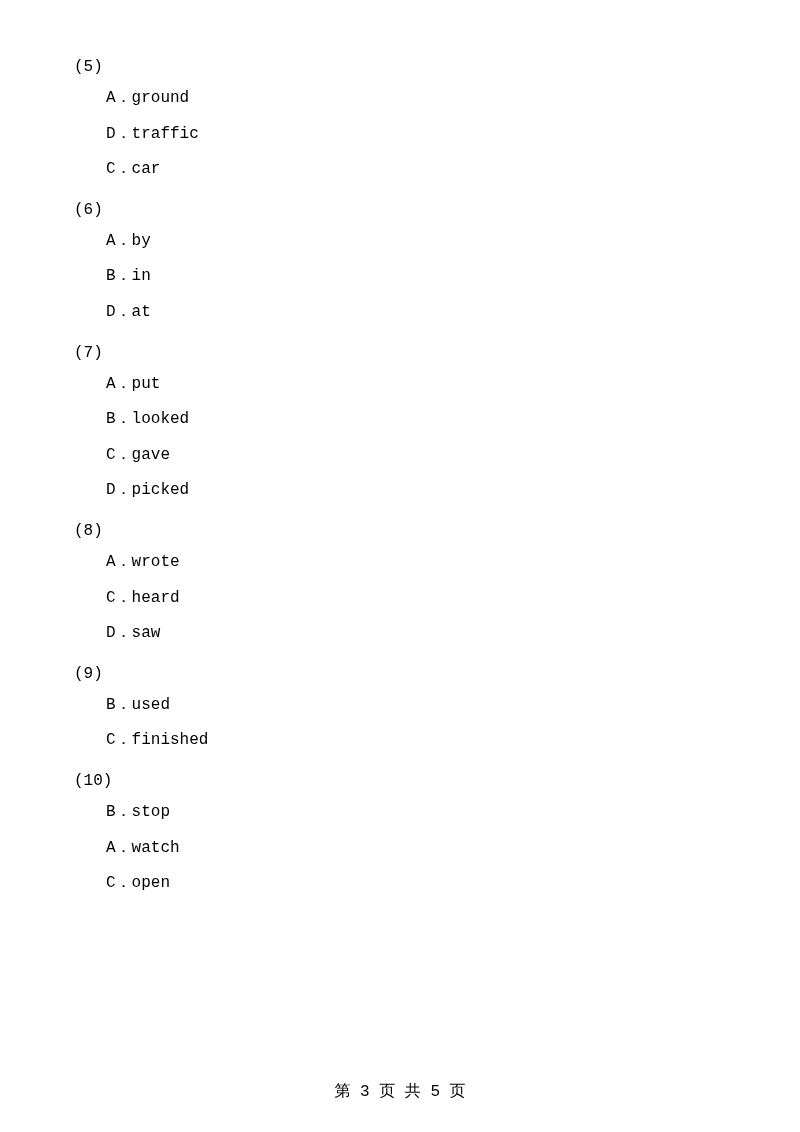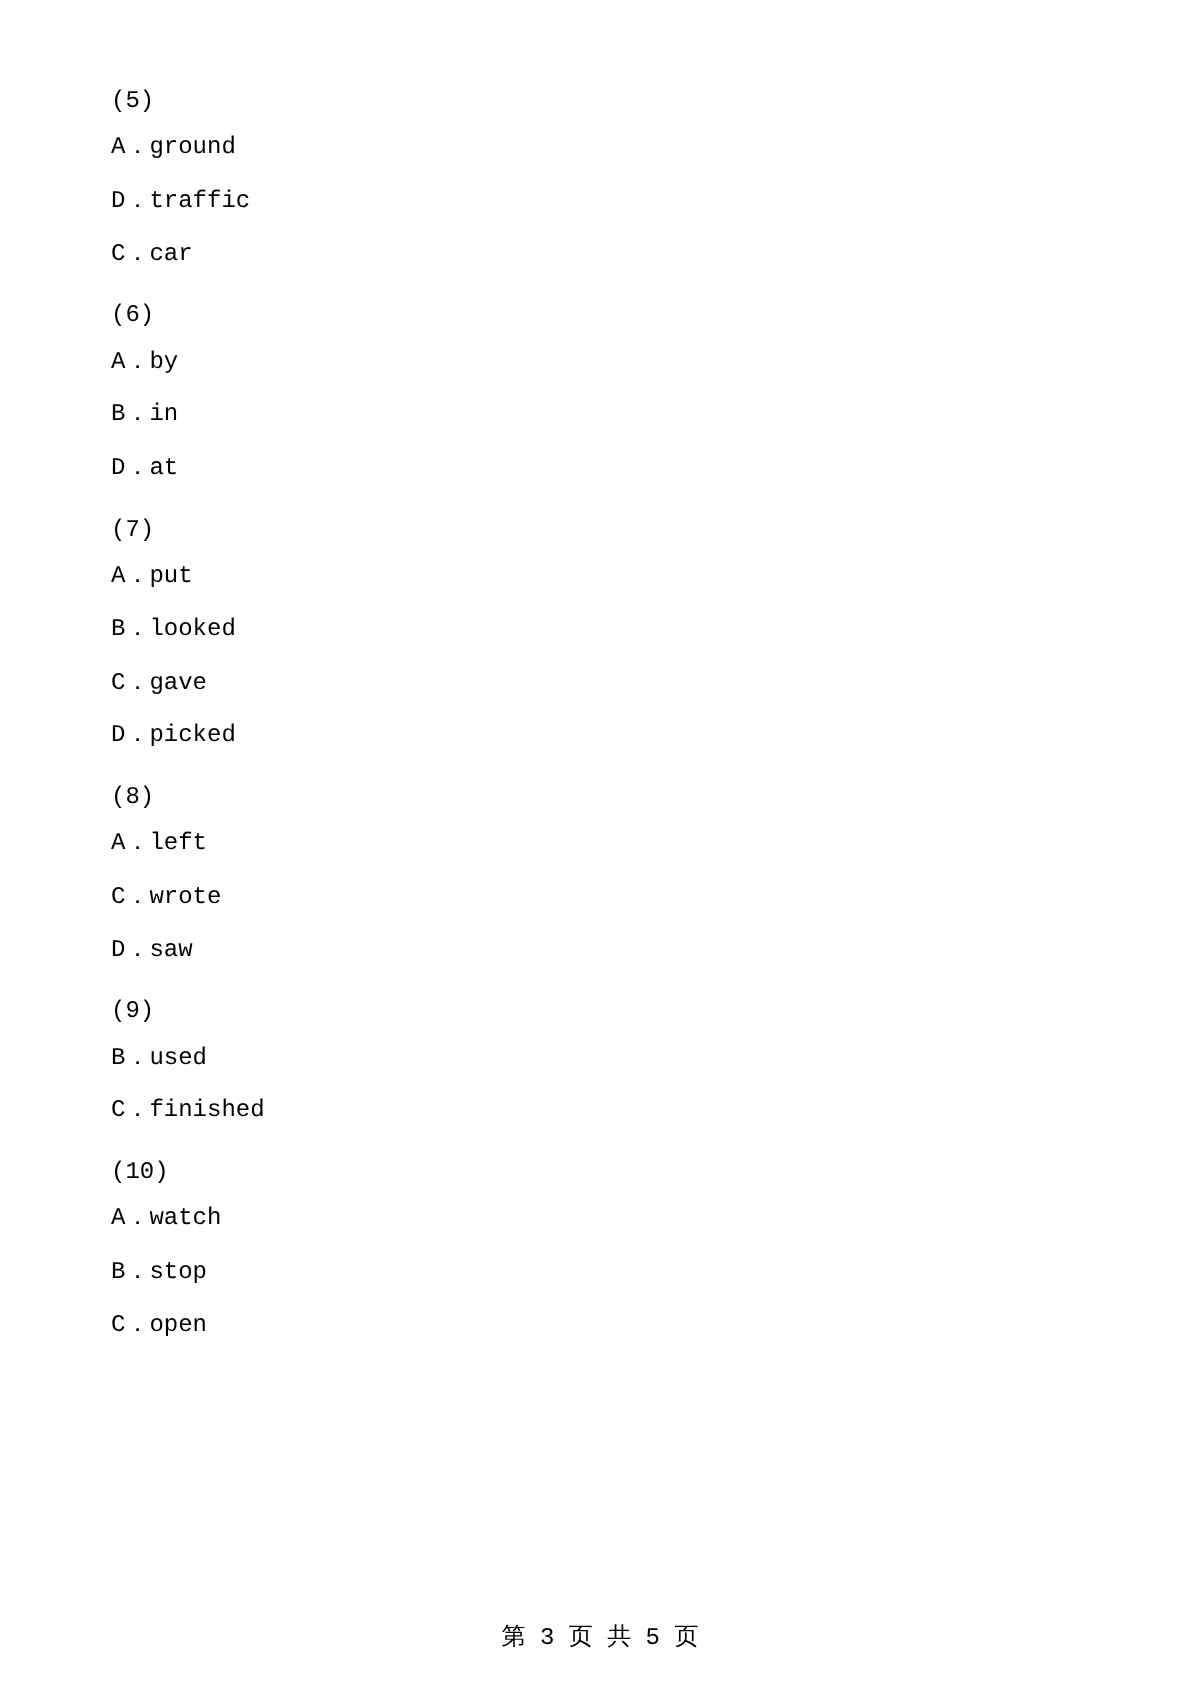--- a/index.html
+++ b/index.html
@@ -23,20 +23,21 @@
       margin-bottom: 10px;
       margin-top: 18px;
       font-size: 16px;
       padding-left: 4px;
     }
     .option {
       margin-bottom: 10px;
       font-size: 16px;
       padding-left: 4px;
       line-height: 1.6;
+      margin-left: 32px;
     }
     .page-footer {
       position: absolute;
       bottom: 30px;
       width: 100%;
       text-align: center;
       font-size: 16px;
       color: #000;
     }
   </style>
@@ -51,27 +52,27 @@
     <div class="question-number">(6)</div>
     <div class="option">A．by</div>
     <div class="option">B．in</div>
     <div class="option">D．at</div>
     <div class="question-number">(7)</div>
     <div class="option">A．put</div>
     <div class="option">B．looked</div>
     <div class="option">C．gave</div>
     <div class="option">D．picked</div>
     <div class="question-number">(8)</div>
-    <div class="option">A．left</div>
-    <div class="option">C．wrote</div>
+    <div class="option">A．wrote</div>
+    <div class="option">C．heard</div>
     <div class="option">D．saw</div>
     <div class="question-number">(9)</div>
     <div class="option">B．used</div>
     <div class="option">C．finished</div>
     <div class="question-number">(10)</div>
+    <div class="option">B．stop</div>
     <div class="option">A．watch</div>
-    <div class="option">B．stop</div>
     <div class="option">C．open</div>
   </div>
 
 <div class="page-footer">
   <span>第 3 页 共 5 页</span>
 </div>
 
 </body></html>

